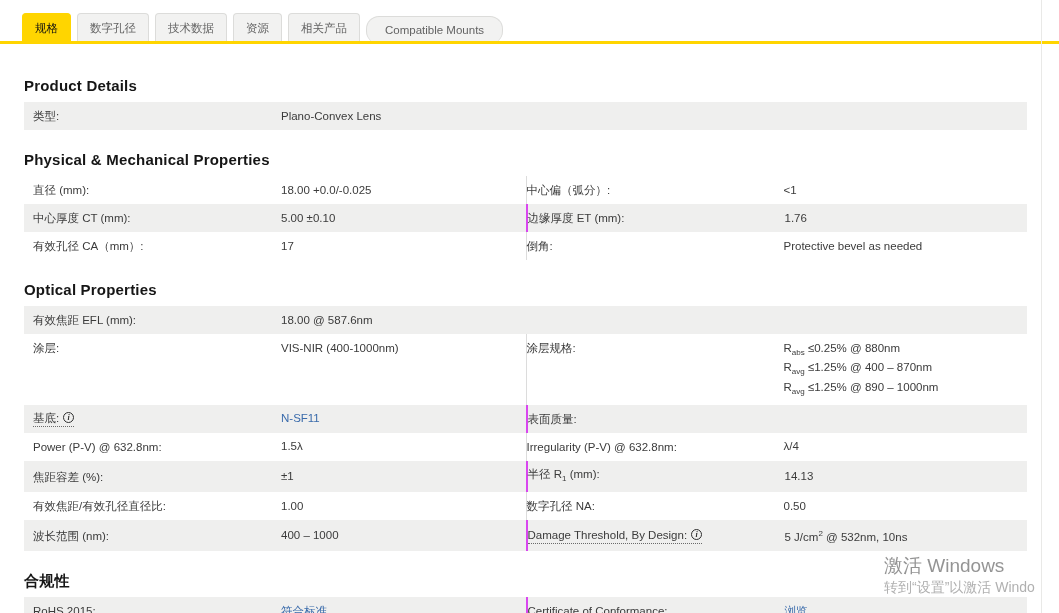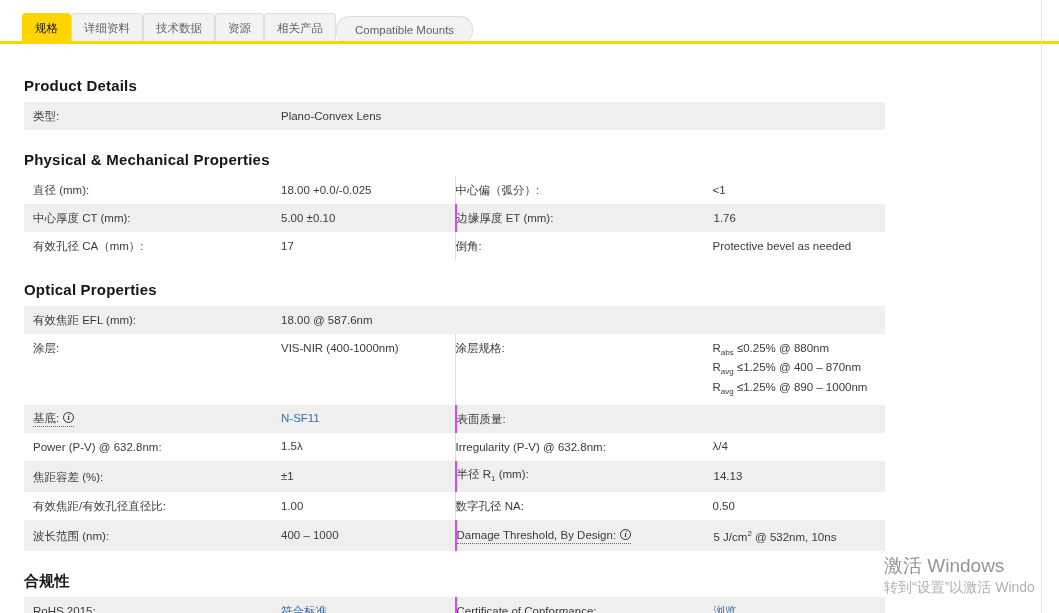--- a/index.html
+++ b/index.html
@@ -12,36 +12,36 @@
   *{box-sizing:border-box;}
   html,body{margin:0;padding:0;}
   body{
     width:1059px;height:613px;overflow:hidden;position:relative;
     background:#fff;color:var(--text);
     font-family:"Liberation Sans",sans-serif;
   }
   
   .tabbar{position:relative;padding:13px 0 0 22px;}
   .tabbar .accent-bar{position:absolute;left:0;right:0;bottom:0;height:3px;background:var(--accent);}
-  .tabs{display:flex;align-items:flex-end;}
+  .tabs{display:flex;gap:6px;align-items:flex-end;}
   .tab{
     font-size:11.5px;color:#636363;background:#f2f2f1;
     border:1px solid #dcdcda;border-bottom:none;
     border-radius:4px 4px 0 0;padding:7px 12px 8px;cursor:pointer;white-space:nowrap;
   }
   .tab.active{background:var(--accent);border-color:var(--accent);color:#111;}
   .tab.wide{padding:7px 18px 8px;border-radius:13px;}
   
   .content{padding-left:24px;}
   .section-title{
     font-weight:bold;font-size:15px;line-height:20px;color:var(--heading);
     margin:20px 0 6px 0;letter-spacing:.2px;
   }
   .section-title.first{margin-top:32px;}
-  .spec-table{width:861px;}
+  .spec-table{width:1003px;}
   .row{display:flex;min-height:28px;align-items:stretch;background:#fff;}
   .row.shaded{background:var(--shade);}
   .cell{display:flex;flex:1 1 50%;align-items:center;min-width:0;}
   .cell.full{flex:1 1 100%;}
   .cell.right{border-left:1px solid #dcdcdc;}
   .row.shaded .cell.right{border-left:2px solid #d946ef;}
   .row.tall .cell{align-items:flex-start;}
   .row.tall .cl,.row.tall .cv{padding-top:7px;}
   .cl{flex:0 0 257px;padding:6px 10px 6px 9px;font-size:11.5px;line-height:14px;}
   .cell.right .cl{padding-left:0;}
@@ -60,21 +60,21 @@
   .watermark{position:absolute;left:884px;top:520px;pointer-events:none;margin-top:34px;}
   .wm1{font-size:19px;line-height:24px;color:rgba(118,118,118,.78);}
   .wm2{font-size:14px;line-height:18px;color:rgba(128,128,128,.62);white-space:nowrap;}
 </style>
 </head>
 <body>
 
 <div class="tabbar">
   <div class="tabs">
     <div class="tab active">规格</div>
-    <div class="tab">详细资料</div>
+    <div class="tab">数字孔径</div>
     <div class="tab">技术数据</div>
     <div class="tab">资源</div>
     <div class="tab">相关产品</div>
     <div class="tab wide">Compatible Mounts</div>
   </div>
   <div class="accent-bar"></div>
 </div>
 
 <div class="content">
 

